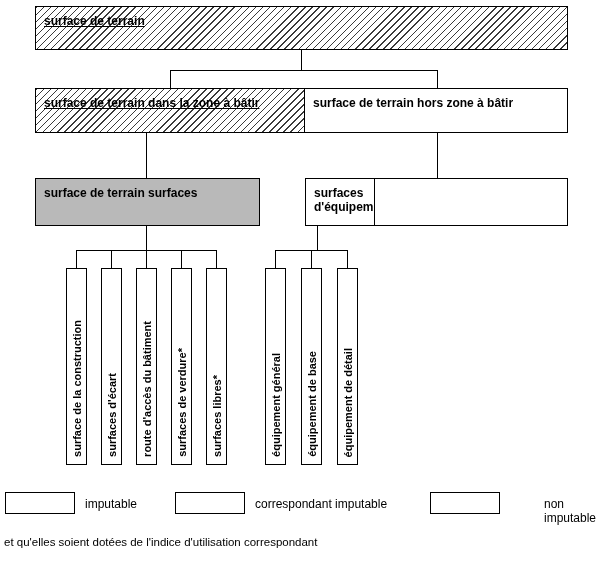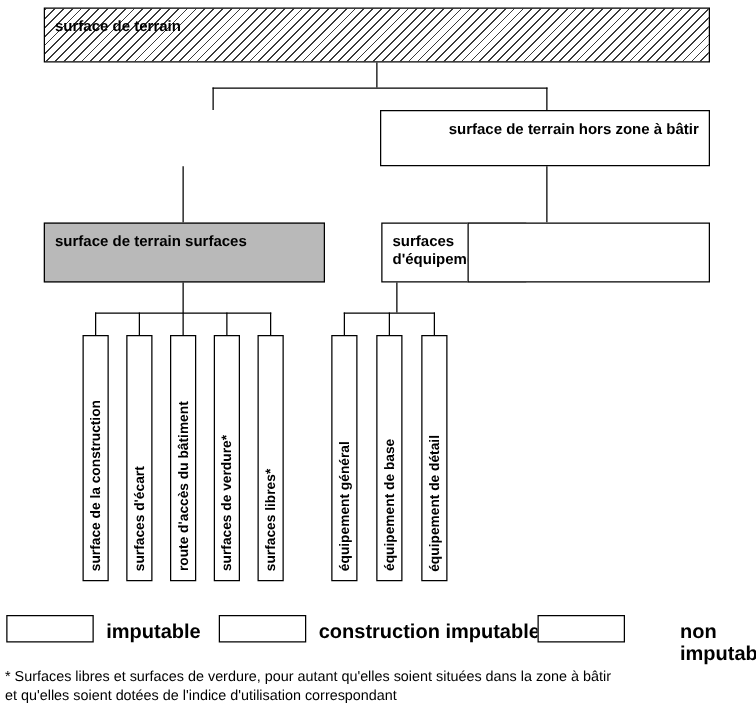--- a/index.html
+++ b/index.html
@@ -23,20 +23,21 @@
     align-items: flex-start;
     padding: 7px 8px;
     font-weight: bold;
     font-size: 12px;
     line-height: 14px;
   }
   .gray { background-color: #b9b9b9; }
   .hatch {
     background-color: #fff;
     background-image: repeating-linear-gradient(135deg, #3a3a3a 0px, #3a3a3a 1px, transparent 1px, transparent 5px);
+    text-decoration: underline;
   }
   .line { position: absolute; background: #000; }
   .vbox {
     position: absolute;
     width: 21px;
     height: 197px;
     border: 1px solid #000;
     box-sizing: border-box;
     background: #fff;
     display: flex;
@@ -53,21 +54,21 @@
     font-size: 11px;
   }
   .swatch {
     position: absolute;
     width: 70px;
     height: 22px;
     border: 1px solid #000;
     box-sizing: border-box;
     background: #fff;
   }
-  .legend-label { position: absolute; font-weight: bold; font-size: 16px; }
+  .legend-label { position: absolute; font-weight: normal; font-size: 12px; }
   .footnote {
     position: absolute;
     left: 4px;
     top: 535px;
     width: 598px;
     font-size: 11.5px;
     line-height: 15px;
   }
 </style>
 </head>
@@ -77,21 +78,24 @@
 
   <div class="box node hatch" style="left:35px; top:6px; width:533px; height:44px;">
     <span>surface de terrain</span>
   </div>
 
   <div class="line" style="left:301px; top:50px; width:1px; height:20px;"></div>
   <div class="line" style="left:170px; top:70px; width:268px; height:1px;"></div>
   <div class="line" style="left:170px; top:70px; width:1px; height:18px;"></div>
   <div class="line" style="left:437px; top:70px; width:1px; height:18px;"></div>
 
-  <div class="box node" style="left:304px; top:88px; width:264px; height:45px;justify-content:flex-end;">
+  <div class="box node hatch" style="left:35px; top:88px; width:270px; height:45px;">
+    <span>surface de terrain dans la zone à bâtir</span>
+  </div>
+  <div class="box node" style="left:304px; top:88px; width:264px; height:45px;">
     <span>surface de terrain hors zone à bâtir</span>
   </div>
 
   <div class="line" style="left:146px; top:133px; width:1px; height:45px;"></div>
   <div class="line" style="left:437px; top:133px; width:1px; height:45px;"></div>
 
   <div class="box node gray" style="left:35px; top:178px; width:225px; height:48px;">
     <span>surface de terrain surfaces</span>
   </div>
   <div class="box node" style="left:259px; top:178px; width:116px; height:48px;margin-left:46px;">
@@ -137,23 +141,22 @@
     <span class="vlbl">équipement de base</span>
   </div>
   <div class="vbox" style="left:337px; top:268px;">
     <span class="vlbl">équipement de détail</span>
   </div>
 
   <div class="swatch gray" style="left:5px; top:492px;"></div>
   <div class="legend-label" style="left:85px; top:497px;">imputable</div>
 
   <div class="swatch hatch" style="left:175px; top:492px;"></div>
-  <div class="legend-label" style="left:255px; top:497px;">construction imputable</div>
+  <div class="legend-label" style="left:255px; top:497px;">correspondant imputable</div>
 
   <div class="swatch" style="left:430px; top:492px;"></div>
   <div class="legend-label" style="left:508px; top:497px;margin-left:36px;">non imputable</div>
 
   <div class="footnote">
-    <div>* Surfaces libres et surfaces de verdure, pour autant qu'elles soient situées dans la zone à bâtir</div>
     <div>et qu'elles soient dotées de l'indice d'utilisation correspondant</div>
   </div>
 
 </div>
 
 </body></html>

